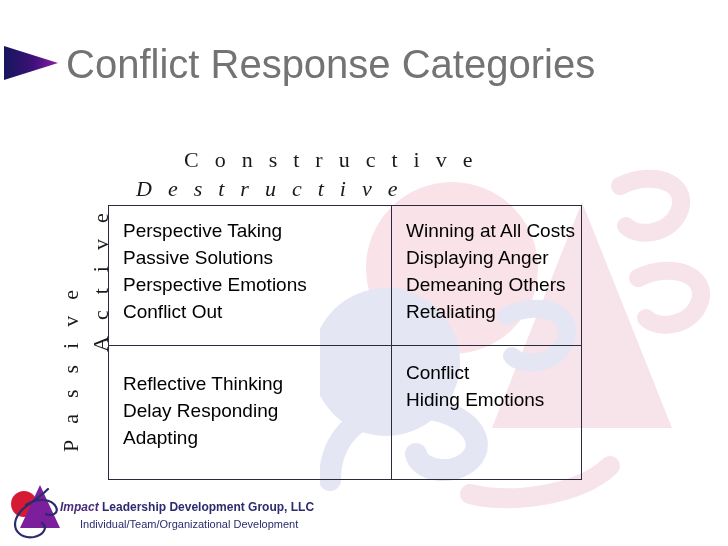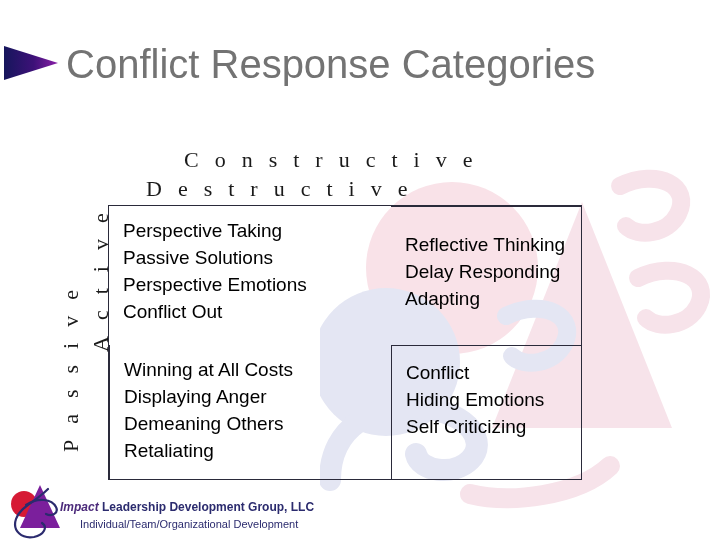--- a/index.html
+++ b/index.html
@@ -51,21 +51,21 @@
   
   .axis-col-label {
     position: absolute;
     font-family: "Liberation Serif", serif;
     font-size: 22px;
     color: #1a1a1a;
     letter-spacing: 16px;
     white-space: nowrap;
   }
   #label-constructive { left: 136px; top: 147px; margin-left: 48px; }
-  #label-destructive  { left: 146px; top: 176px; }
+  #label-destructive  { left: 136px; top: 176px; font-style: italic; }
 
   .axis-row-label {
     position: absolute;
     font-family: "Liberation Serif", serif;
     font-size: 22px;
     color: #1a1a1a;
     letter-spacing: 16px;
     white-space: nowrap;
     transform-origin: 0 0;
     transform: rotate(-90deg);
@@ -189,37 +189,36 @@
 
   <div id="matrix">
 
     <div class="cell" id="cell-active-constructive">
       <div class="cell-item">Perspective Taking</div>
       <div class="cell-item">Passive Solutions</div>
       <div class="cell-item">Perspective Emotions</div>
       <div class="cell-item">Conflict Out</div>
     </div>
 
-    <div class="cell row-bottom" id="cell-passive-constructive">
-      <div class="cell-item">Reflective Thinking</div>
-      <div class="cell-item">Delay Responding</div>
-      <div class="cell-item">Adapting</div>
-    </div>
-
     <div class="cell col-right" id="cell-active-destructive">
       <div class="cell-item">Winning at All Costs</div>
       <div class="cell-item">Displaying Anger</div>
       <div class="cell-item">Demeaning Others</div>
       <div class="cell-item">Retaliating</div>
     </div>
 
+    <div class="cell row-bottom" id="cell-passive-constructive">
+      <div class="cell-item">Reflective Thinking</div>
+      <div class="cell-item">Delay Responding</div>
+      <div class="cell-item">Adapting</div>
+    </div>
+
     <div class="cell col-right row-bottom" id="cell-passive-destructive">
       <div class="cell-item">Conflict</div>
       <div class="cell-item">Hiding Emotions</div>
-      <div class="cell-item">Self Criticizing</div>
     </div>
 
   </div>
 
   <div id="footer">
     <svg id="footer-logo" viewBox="0 0 72 64">
       <circle cx="20" cy="23" r="13" fill="#d61a35"></circle>
       <path d="M36 4 L56 47 L16 47 Z" fill="#7b1f9c"></path>
       <path d="M44 8 C30 22, 16 26, 12 38 C8 50, 18 58, 30 56 C40 54, 44 46, 38 42" fill="none" stroke="#2b2b6e" stroke-width="2.2" stroke-linecap="round"></path>
       <path d="M22 24 C34 16, 48 18, 52 26 C55 32, 48 36, 42 33" fill="none" stroke="#2b2b6e" stroke-width="2.2" stroke-linecap="round"></path>

